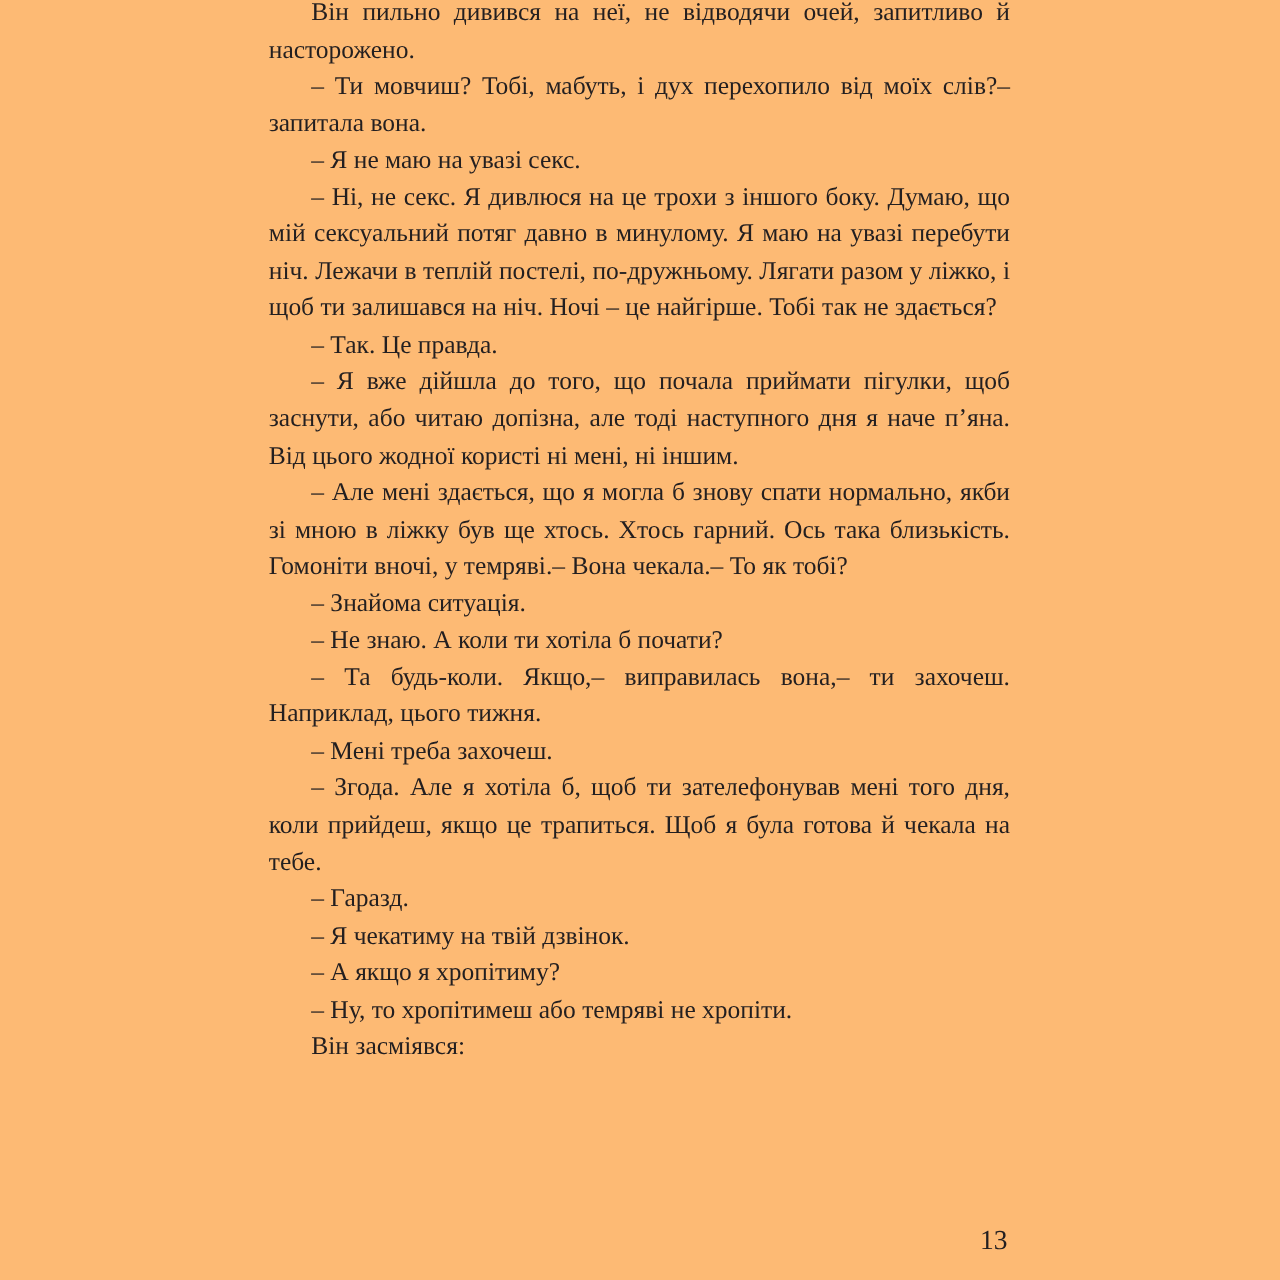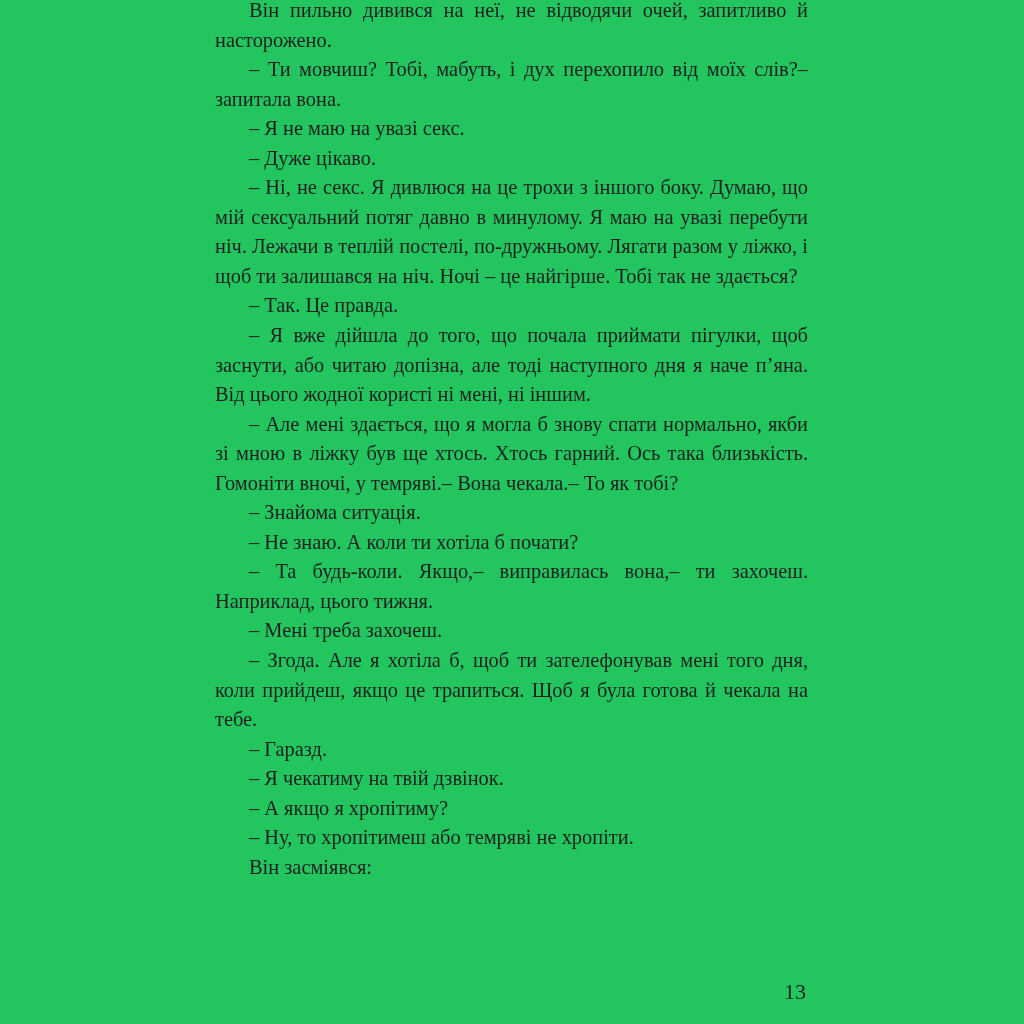--- a/index.html
+++ b/index.html
@@ -6,21 +6,21 @@
   html, body {
     margin: 0;
     padding: 0;
     background: #ffffff;
   }
 
   .page {
     position: relative;
     width: 1024px;
     height: 1024px;
-    background: #22c55e;
+    background: #fdba74;
     overflow: hidden;
     box-sizing: border-box;
   }
 
   .text-block {
     position: absolute;
     left: 215px;
     top: -4px;
     width: 593px;
   }
@@ -58,21 +58,20 @@
 </style>
 </head>
 <body>
 
 <div class="page">
 
   <div class="text-block">
     <p class="para">Він пильно дивився на неї, не відводячи очей, запитливо й насторожено.</p>
     <p class="para">–  Ти мовчиш? Тобі, мабуть, і дух перехопило від моїх слів?– запитала вона.</p>
     <p class="para short">–  Я не маю на увазі секс.</p>
-    <p class="para short">–  Дуже цікаво.</p>
     <p class="para">–  Ні, не секс. Я дивлюся на це трохи з іншого боку. Думаю, що мій сексуальний потяг давно в минулому. Я маю на увазі перебути ніч. Лежачи в теплій постелі, по-дружньому. Лягати разом у ліжко, і щоб ти залишався на ніч. Ночі – це найгірше. Тобі так не здається?</p>
     <p class="para short">–  Так. Це правда.</p>
     <p class="para">–  Я вже дійшла до того, що почала приймати пігулки, щоб заснути, або читаю допізна, але тоді наступного дня я наче п’яна. Від цього жодної користі ні мені, ні іншим.</p>
     <p class="para">–  Але мені здається, що я могла б знову спати нормально, якби зі мною в ліжку був ще хтось. Хтось гарний. Ось така близькість. Гомоніти вночі, у темряві.– Вона чекала.– То як тобі?</p>
     <p class="para short">–  Знайома ситуація.</p>
     <p class="para short">–  Не знаю. А коли ти хотіла б почати?</p>
     <p class="para">–  Та будь-коли. Якщо,– виправилась вона,– ти захочеш. Наприклад, цього тижня.</p>
     <p class="para short">–  Мені треба захочеш.</p>
     <p class="para">–  Згода. Але я хотіла б, щоб ти зателефонував мені того дня, коли прийдеш, якщо це трапиться. Щоб я була готова й чекала на тебе.</p>
     <p class="para short">–  Гаразд.</p>

